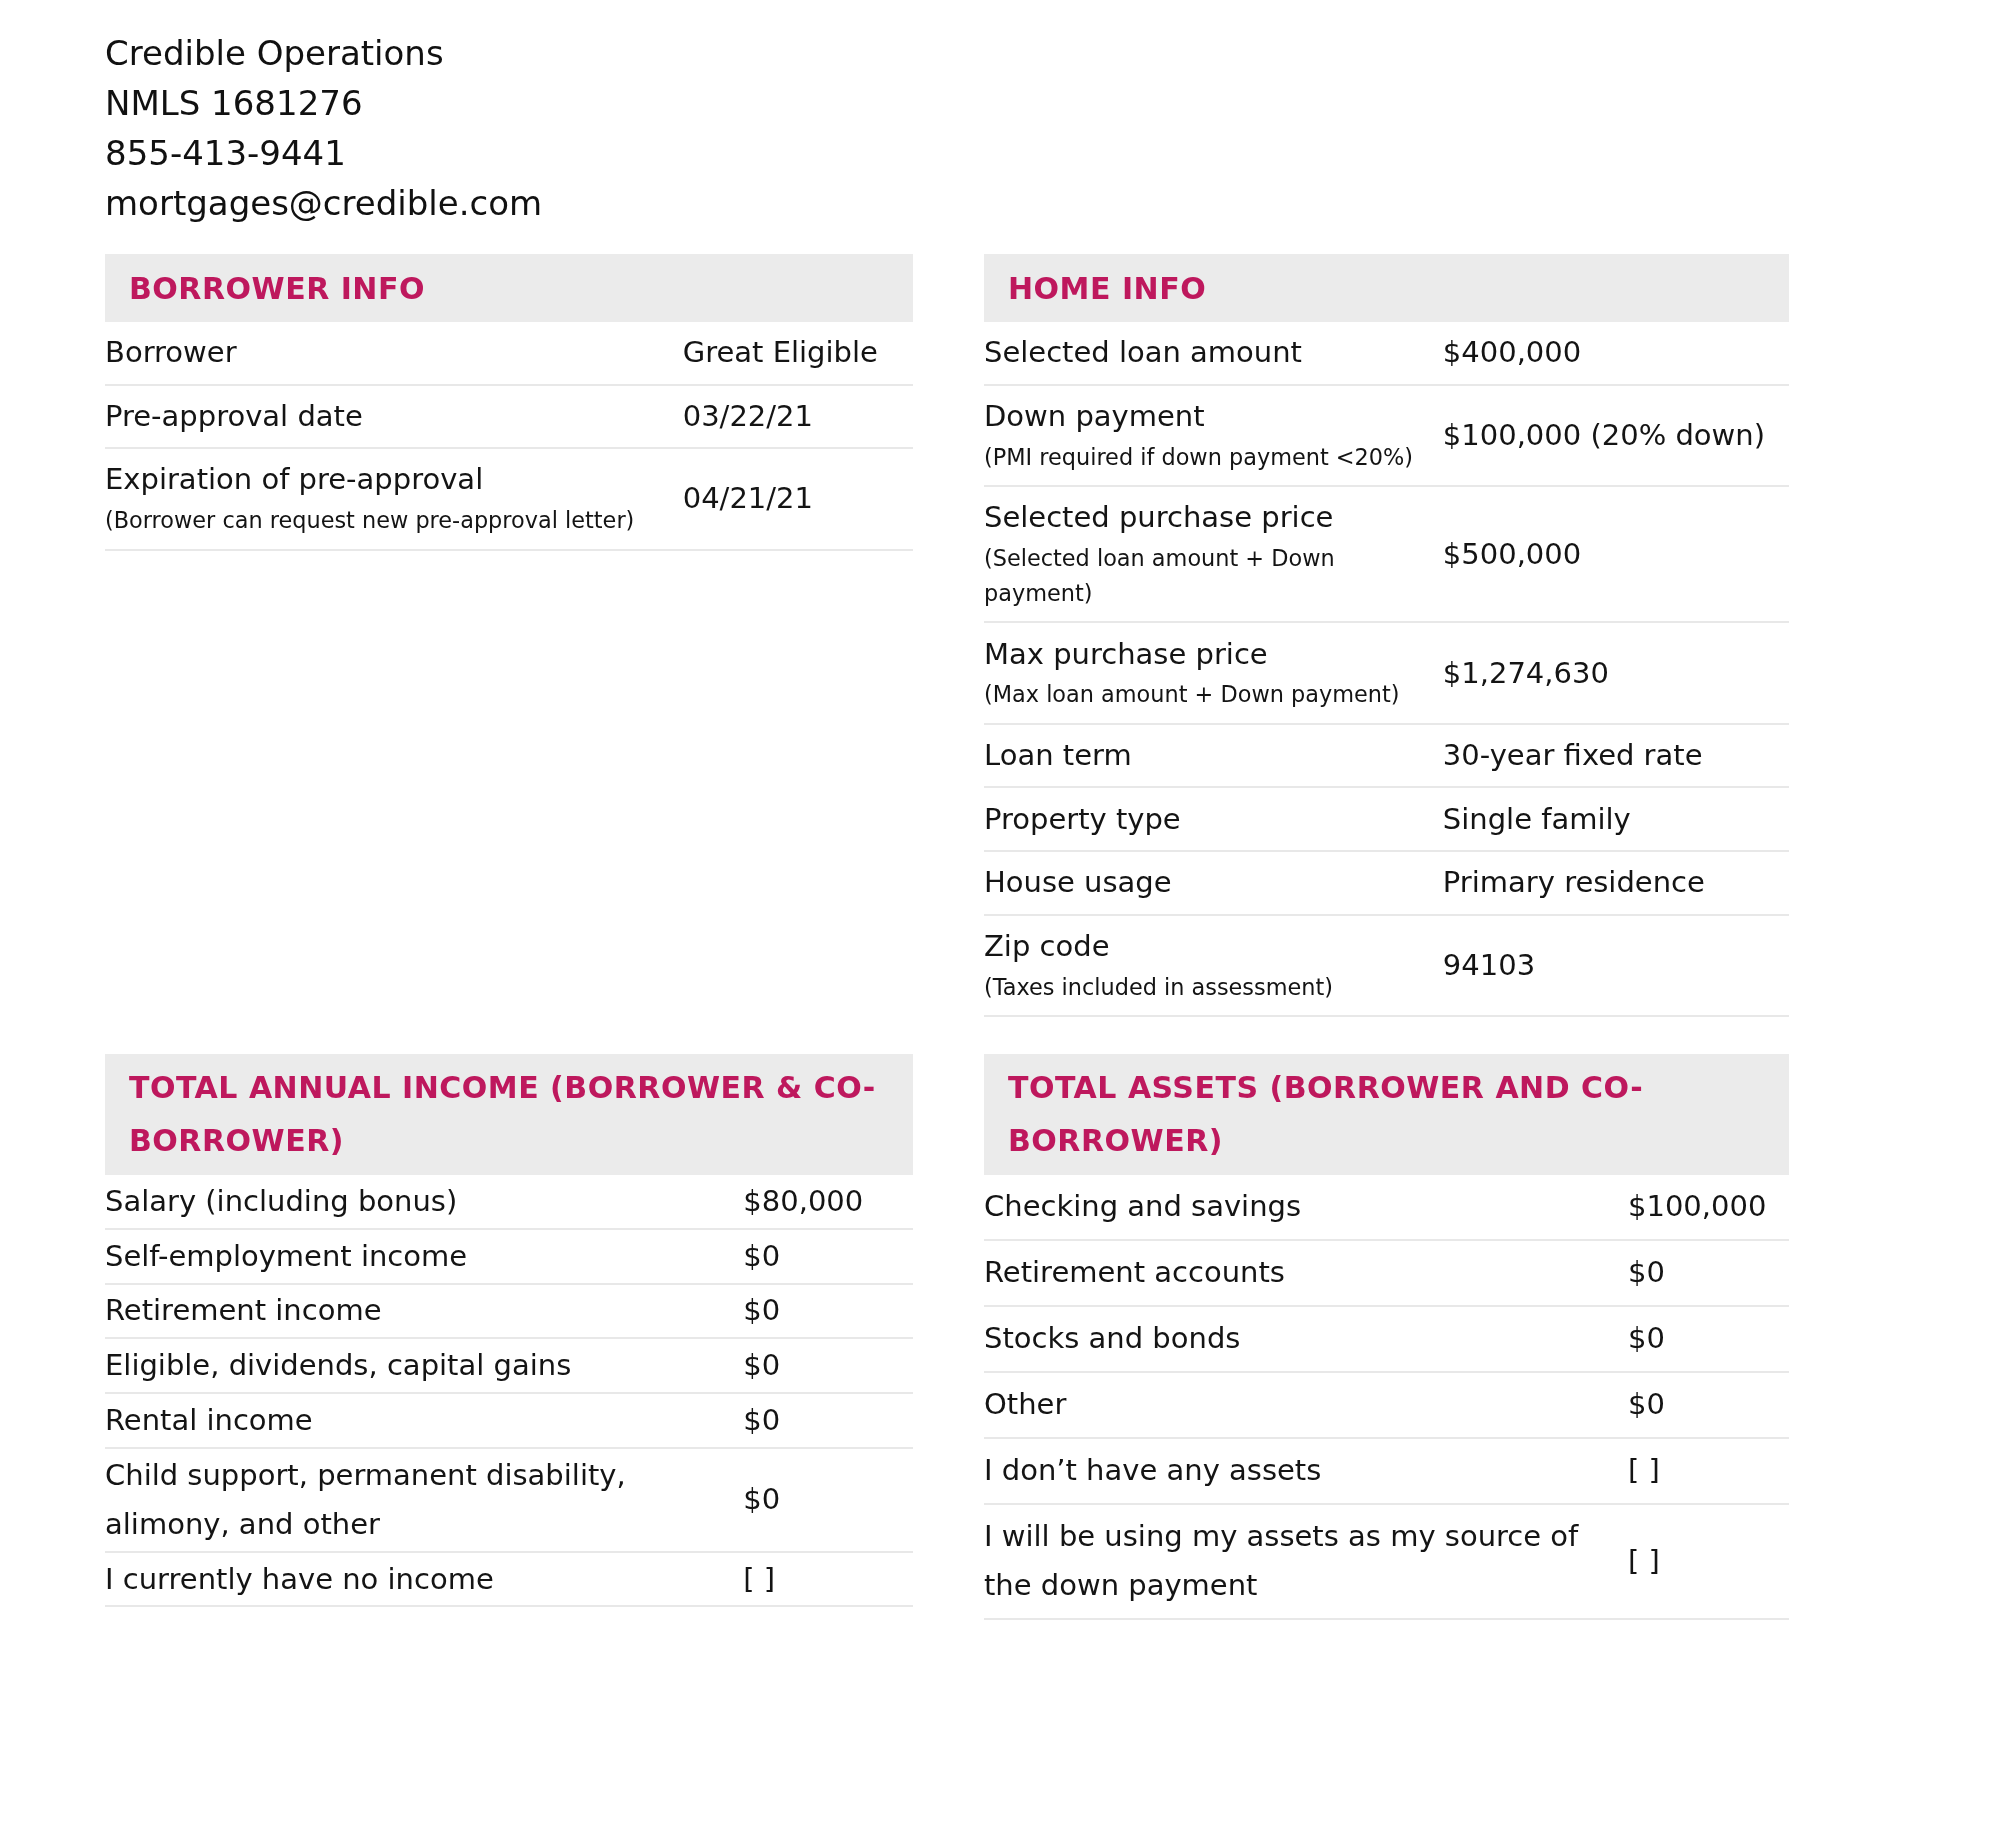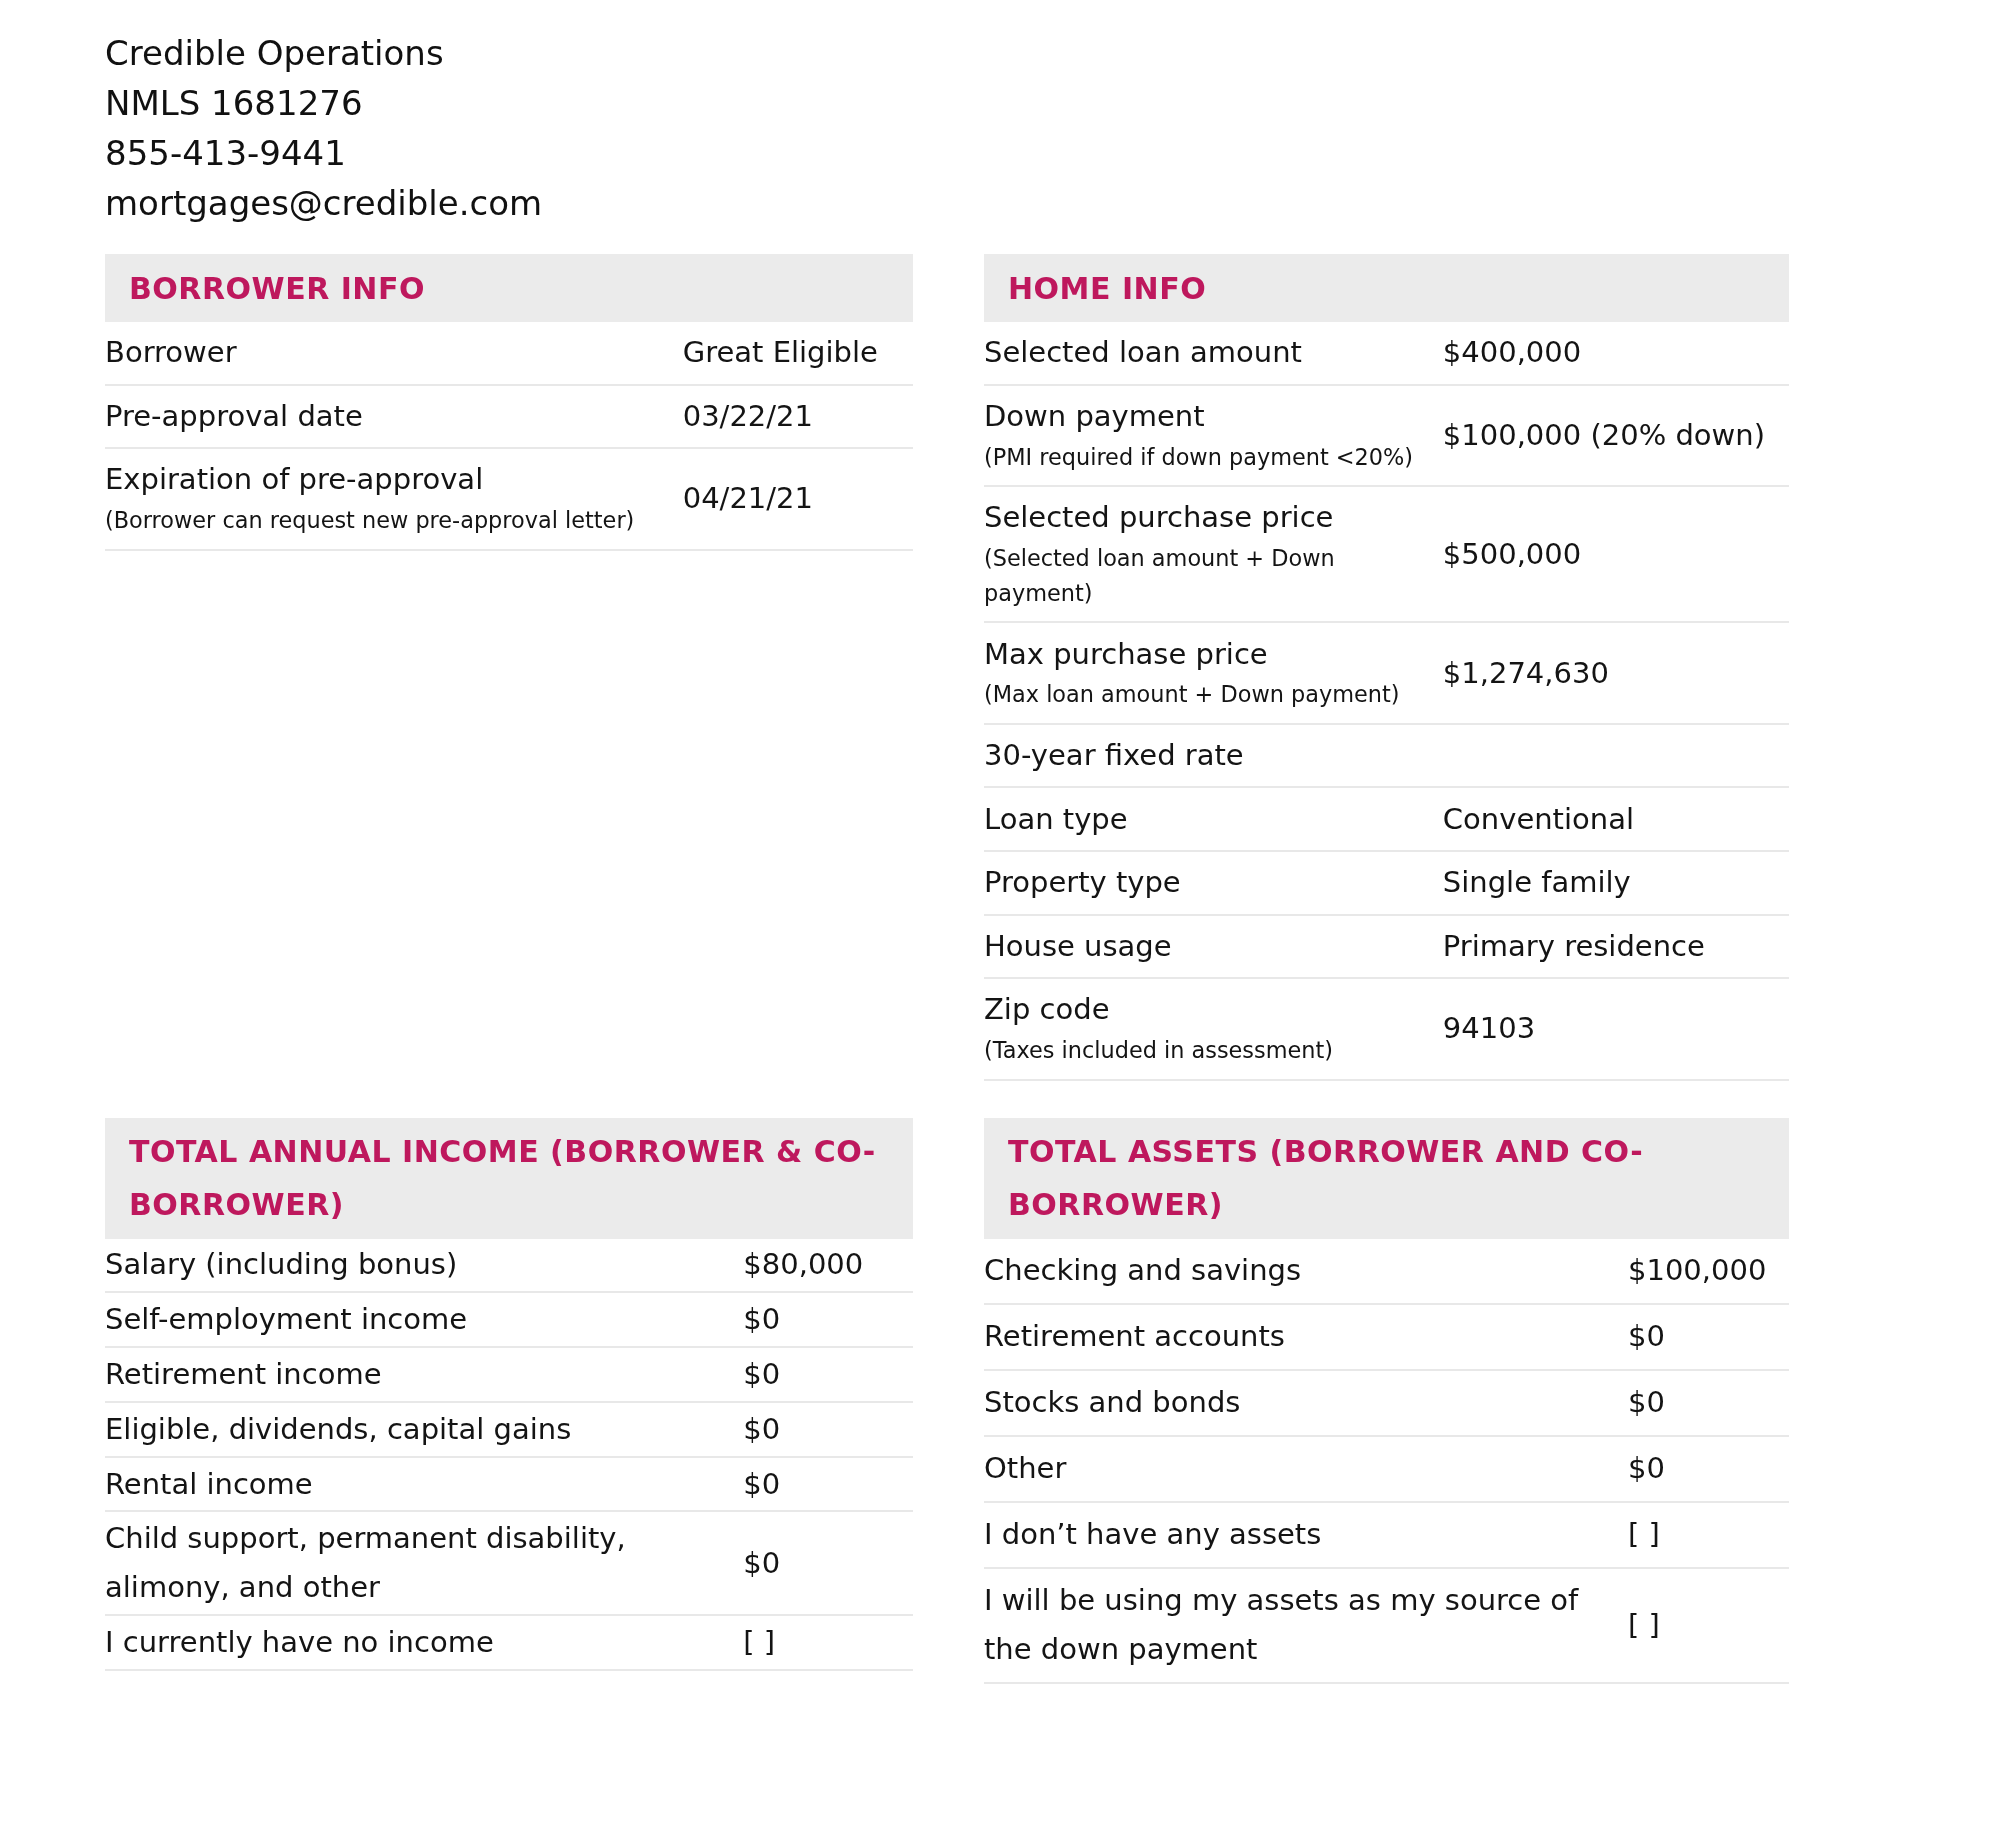--- a/index.html
+++ b/index.html
@@ -127,29 +127,26 @@
 
       <div class="row">
         <div class="label-cell">
           <div class="label">Max purchase price</div>
           <div class="sublabel">(Max loan amount + Down payment)</div>
         </div>
         <div class="value-cell value">$1,274,630</div>
       </div>
 
       <div class="row">
+        <div class="label-cell">
+          <div class="label">Loan term</div>
+        </div>
         <div class="value-cell value">30-year fixed rate</div>
       </div>
 
-      <div class="row">
-        <div class="label-cell">
-          <div class="label">Loan type</div>
-        </div>
-        <div class="value-cell value">Conventional</div>
-      </div>
 
       <div class="row">
         <div class="label-cell">
           <div class="label">Property type</div>
         </div>
         <div class="value-cell value">Single family</div>
       </div>
 
       <div class="row">
         <div class="label-cell">

